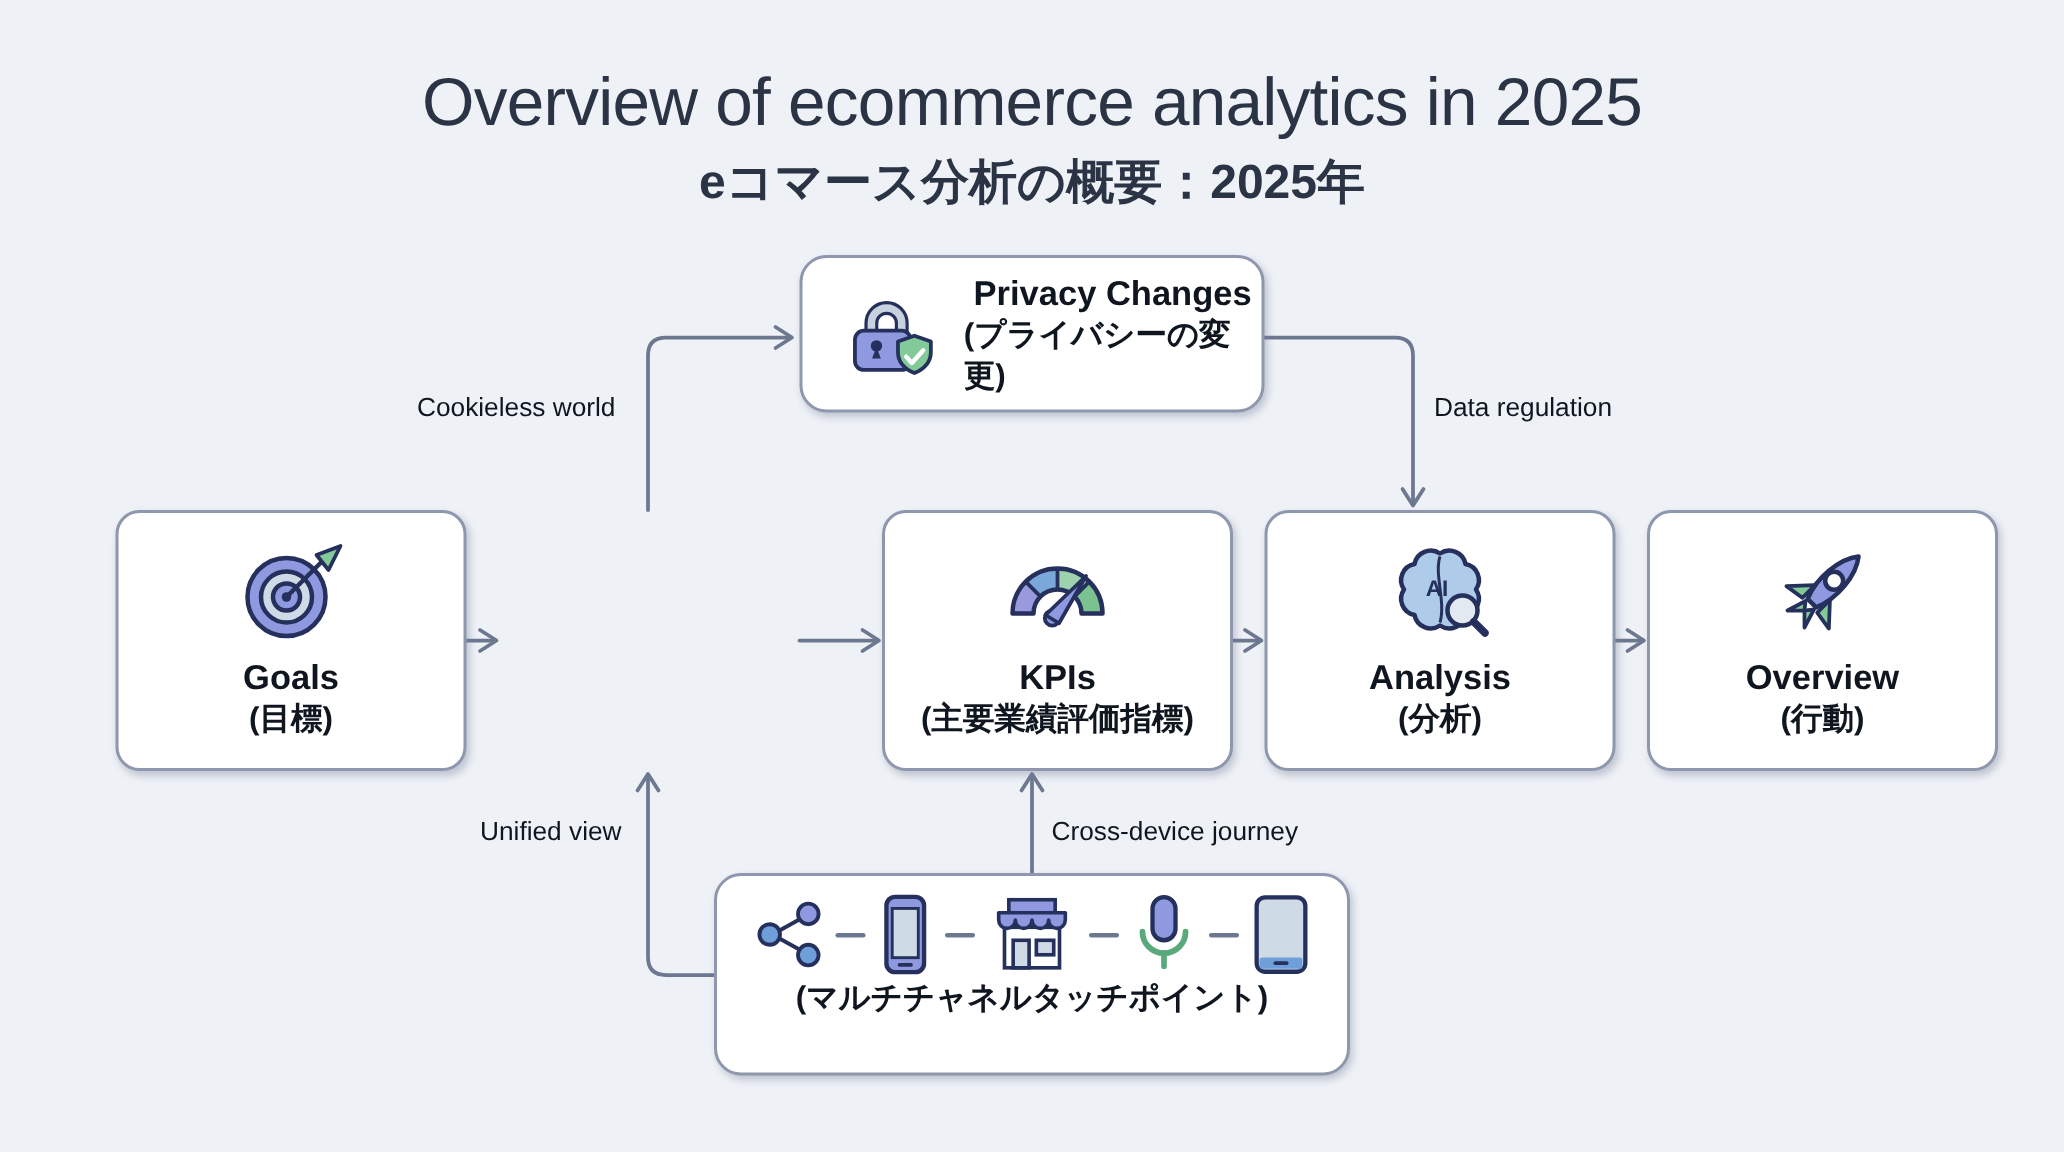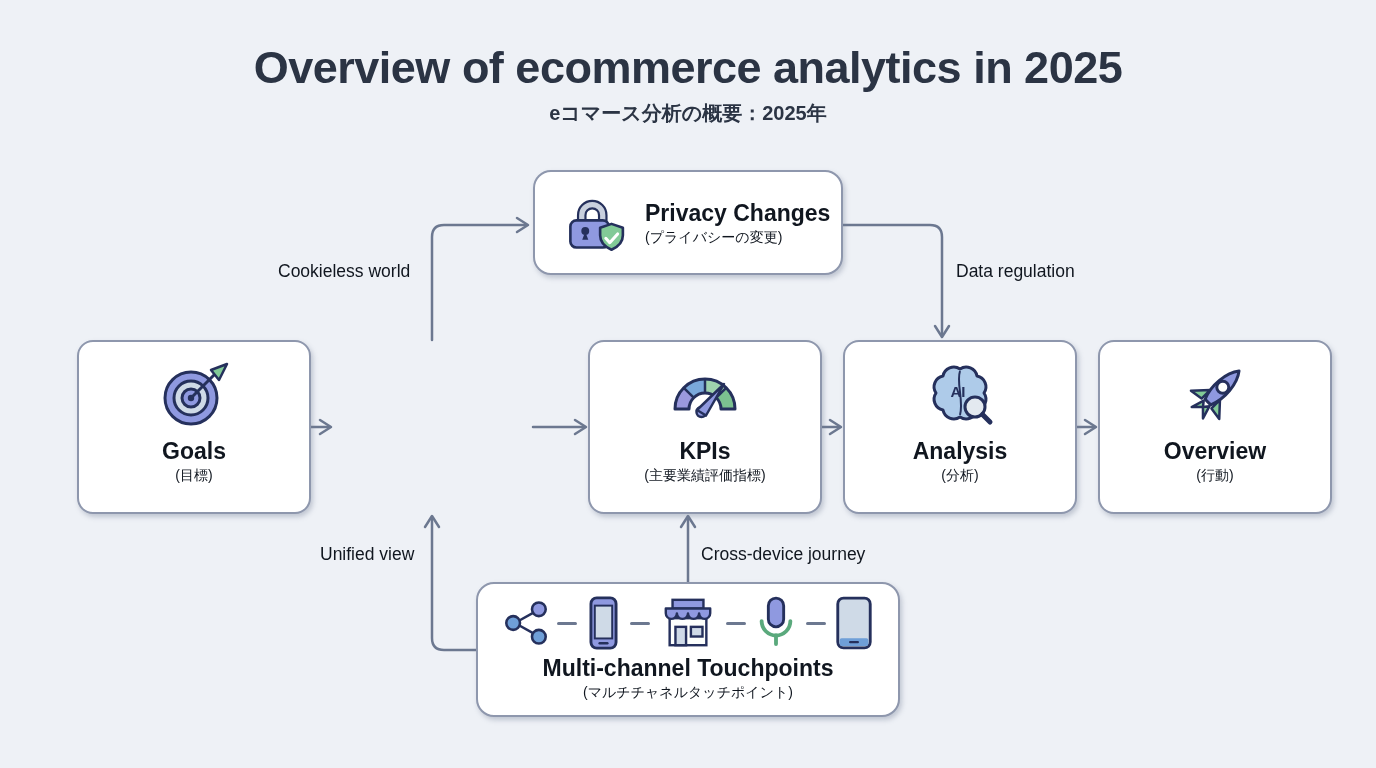--- a/index.html
+++ b/index.html
@@ -3,40 +3,40 @@
 <meta charset="utf-8">
 <style>
   html,body{margin:0;padding:0;}
   .canvas{
     position:relative;width:1376px;height:768px;overflow:hidden;
     background:var(--background,#eef1f6);
     font-family:"Liberation Sans",sans-serif;
   }
   .page-title{
     position:absolute;left:0;right:0;top:42px;text-align:center;
-    font-size:45px;font-weight:700;letter-spacing:-0.5px;
+    font-size:45px;font-weight:400;letter-spacing:-0.5px;
     color:var(--heading,#2b3444);
   }
   .page-subtitle{
     position:absolute;left:0;right:0;top:100px;text-align:center;
-    font-size:20px;font-weight:700;color:var(--heading,#2b3444);
+    font-size:32px;font-weight:700;color:var(--heading,#2b3444);
   }
   .node{
     position:absolute;box-sizing:border-box;z-index:2;
     background:var(--node_bg,#fff);
     border:2px solid var(--node_border,#8e97ad);
     border-radius:16px;
     box-shadow:2px 3px 5px rgba(115,125,150,.38);
   }
   .main-node{
     width:234px;height:174px;top:340px;
     display:flex;flex-direction:column;align-items:center;padding-top:13px;
   }
   .node-title{font-size:23px;font-weight:700;color:var(--text,#10161f);line-height:1.25;margin-top:2px;}
-  .node-sub{font-size:14px;font-weight:400;color:var(--text,#10161f);line-height:1.3;}
+  .node-sub{font-size:21px;font-weight:700;color:var(--text,#10161f);line-height:1.3;}
   .privacy-node{
     left:533px;top:170px;width:310px;height:105px;border-radius:18px;
     display:flex;align-items:center;padding-left:24px;gap:16px;
   }
   .privacy-text .node-title{margin-top:0;text-align:center;}
   .multi-node{
     left:476px;top:582px;width:424px;height:135px;border-radius:18px;
     display:flex;flex-direction:column;align-items:center;padding-top:10px;
   }
   .icon-row{display:flex;align-items:center;height:58px;}
@@ -203,17 +203,16 @@
         <path class="fn sg" stroke-width="4" stroke-linecap="round" d="M9,27 a15,15 0 0 0 30,0"></path>
         <line class="sg" stroke-width="4" stroke-linecap="round" x1="24" y1="42" x2="24" y2="51"></line>
       </svg>
       <span class="dash"></span>
       <svg width="42" height="56" viewBox="0 0 44 58">
         <rect class="fsc sN" stroke-width="3" x="5" y="3" width="34" height="52" rx="6"></rect>
         <rect class="fb" x="7" y="45" width="30" height="8" rx="2"></rect>
         <line class="sN" stroke-width="2.5" stroke-linecap="round" x1="18" y1="49" x2="26" y2="49"></line>
       </svg>
     </div>
-    <div class="node-title">Multi-channel Touchpoints</div>
     <div class="node-sub">(マルチチャネルタッチポイント)</div>
   </div>
 
 </div>
 
 </body></html>

